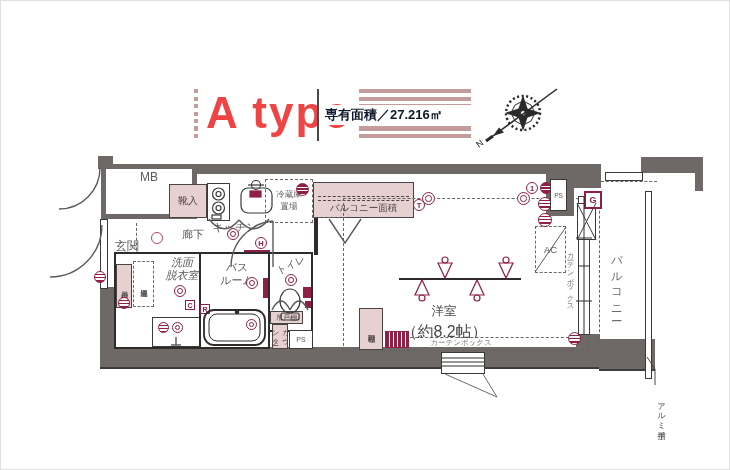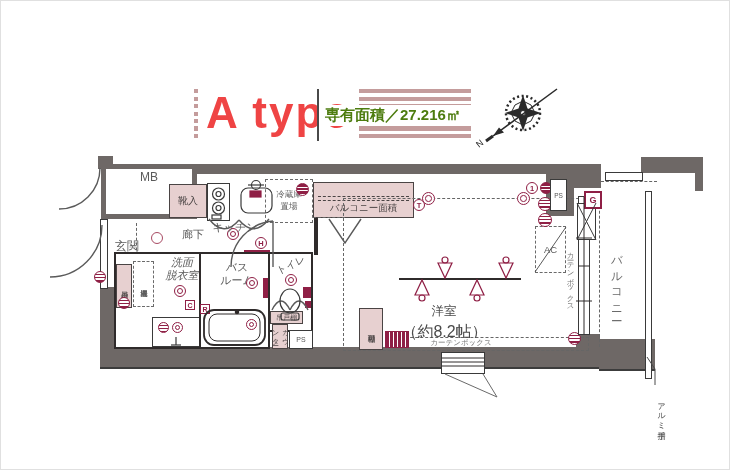--- a/index.html
+++ b/index.html
@@ -26,21 +26,21 @@
   .accentbox{position:absolute;background:#8f1f45;}
   .mediabox{position:absolute;background:repeating-linear-gradient(90deg,#8f1f45 0 3px,#fff 3px 4px);border:1px solid #8f1f45;}
   .dashline-v{position:absolute;border-left:1.5px dashed #666;}
   .dashline-h{position:absolute;border-top:1.5px dashed #666;}
   #titleStripes{position:absolute;left:193px;top:88px;width:277px;height:52px;
      background:repeating-linear-gradient(180deg,#c49c9c 0 4px,#fff 4px 7.5px);}
   #typeTitle{position:absolute;left:197px;top:84px;font-size:44px;font-weight:bold;color:#ef4444;
      background:#fff;padding:0 8px;letter-spacing:2px;line-height:56px;}
   #areaBlock{position:absolute;left:316px;top:88px;width:154px;height:52px;border-left:2px solid #4a4a4a;
      display:flex;flex-direction:column;justify-content:space-around;}
-  .areaLine{background:#fff;color:#4d7c0f;font-size:15px;font-weight:bold;padding:1px 2px 1px 6px;white-space:nowrap;}
+  .areaLine{background:#fff;color:#0f172a;font-size:13px;font-weight:bold;padding:1px 2px 1px 6px;white-space:nowrap;}
 </style>
 </head>
 <body>
 
 <div id="stage">
 
   <div id="titleStripes"></div>
   <div id="typeTitle">A type</div>
   <div id="areaBlock">
     <div class="areaLine">専有面積／27.216㎡</div>

